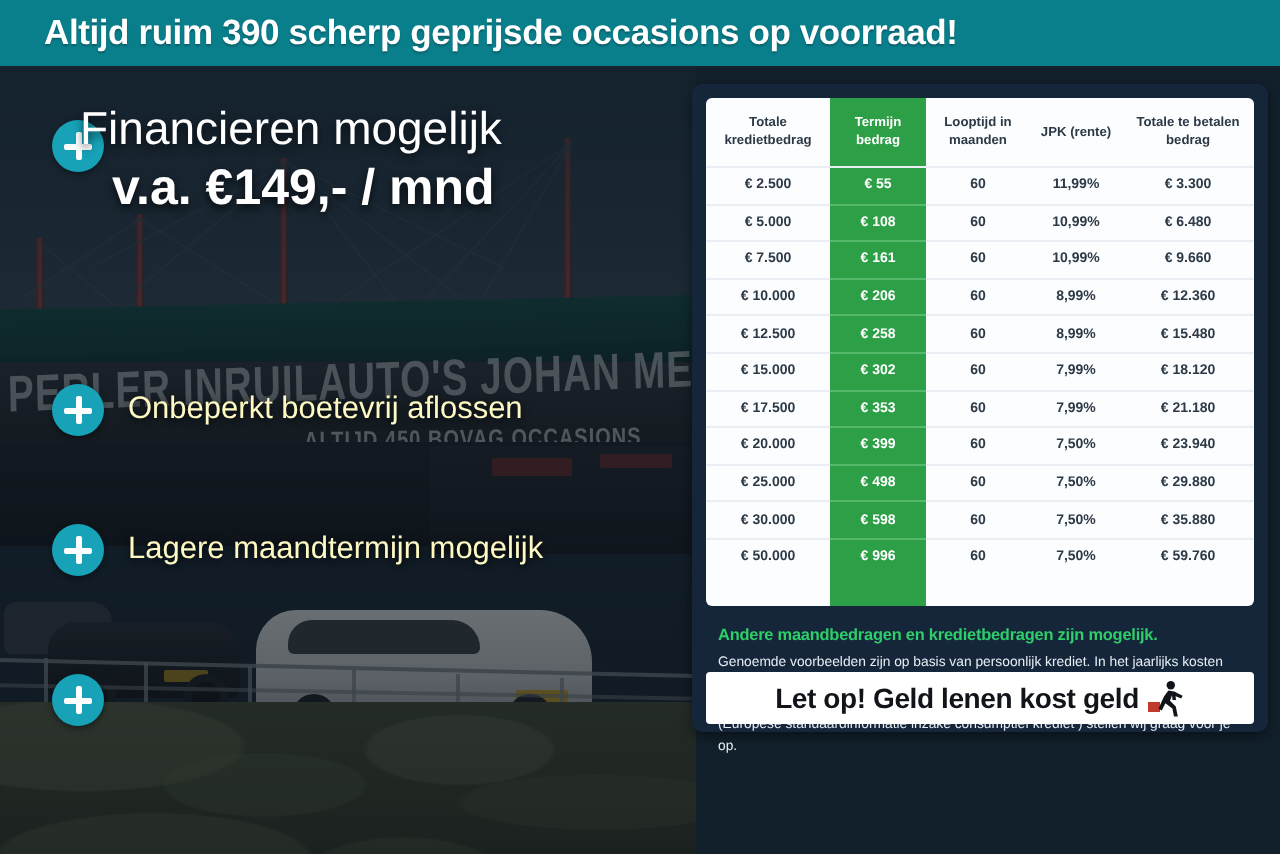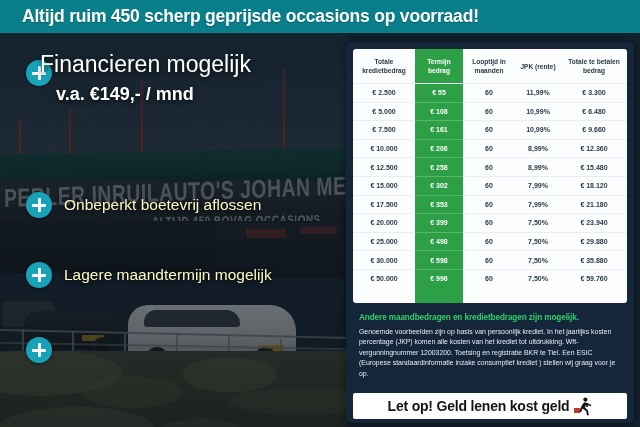--- a/index.html
+++ b/index.html
@@ -63,36 +63,36 @@
   .banner { position: absolute; left: 0; top: 0; width: 640px; height: 33px;
             background: #0a7f8c; display: flex; align-items: center; }
   .banner-text { color: #fff; font-size: 17.5px; font-weight: bold; letter-spacing: -0.2px;
                  padding-left: 22px; text-shadow: 0 1px 1px rgba(0,0,0,.25); white-space: nowrap; }
 
   
   .left { position: absolute; left: 0; top: 33px; width: 348px; height: 342px; }
   .headline { position: absolute; left: 40px; top: 16px; width: 300px; color: #ffffff;
               text-shadow: 0 2px 5px rgba(0,0,0,.75); }
   .headline .l1 { font-size: 23px; font-weight: normal; line-height: 30px; white-space: nowrap; }
-  .headline .l2 { font-size: 18px; font-weight: bold; line-height: 30px; white-space: nowrap; padding-left: 16px; }
+  .headline .l2 { font-size: 25px; font-weight: bold; line-height: 30px; white-space: nowrap; padding-left: 16px; }
 
   .bullet { position: absolute; left: 26px; display: flex; align-items: center; gap: 12px; }
   .plus { width: 26px; height: 26px; border-radius: 50%; background: #17a2b8; flex: 0 0 26px;
           position: relative; box-shadow: 0 1px 3px rgba(0,0,0,.45); }
   .plus:before, .plus:after { content: ""; position: absolute; background: #fff; border-radius: 1px; }
   .plus:before { left: 6px; top: 11.5px; width: 14px; height: 3.5px; }
   .plus:after  { top: 6px; left: 11.5px; height: 14px; width: 3.5px; }
   .bullet .txt { color: #fef9c3; font-size: 15.5px; white-space: nowrap; text-shadow: 0 1px 4px rgba(0,0,0,.85); }
   .b0 { top: 27px; }
   .b1 { top: 159px; }
   .b2 { top: 229px; }
   .b3 { top: 304px; }
 
   
-  .card { position: absolute; left: 346px; top: 42px; width: 288px; height: 381px;
+  .card { position: absolute; left: 346px; top: 42px; width: 288px; height: 324px;
           background: #15263a; border-radius: 5px; padding: 7px 7px 0 7px;
           box-shadow: 0 2px 6px rgba(0,0,0,.5); }
   .panel { background: #fbfdff; border-radius: 3px; width: 274px; height: 254px; position: relative; overflow: hidden; }
 
   table { border-collapse: collapse; width: 274px; table-layout: fixed; }
   thead th { font-size: 6.6px; font-weight: bold; color: #2d3a46; text-align: center;
              padding: 8px 1px 8px 1px; line-height: 9px; vertical-align: middle; }
   thead th.green, td.green { background: #2d9f47; color: #fff; }
   thead th.green { color: #ffffff; }
   tbody td { font-size: 7px; color: #2d3a46; text-align: center; padding: 5.3px 1px;
@@ -167,21 +167,21 @@
     <div class="post" style="left:124px; top:300px;"></div>
     <div class="post" style="left:176px; top:302px;"></div>
     <div class="post" style="left:228px; top:304px;"></div>
     <div class="post" style="left:280px; top:306px;"></div>
 
     <div class="grass"></div>
     <div class="dim"></div>
   </div>
 
   <div class="banner">
-    <div class="banner-text">Altijd ruim 450 scherp geprijsde occasions op voorraad!</div>
+    <div class="banner-text">Altijd ruim 390 scherp geprijsde occasions op voorraad!</div>
   </div>
 
   <div class="left">
 
     <div class="bullet b0">
       <span class="plus"></span>
     </div>
     <div class="headline">
       <div class="l1">Financieren mogelijk</div>
       <div class="l2">v.a. €149,- / mnd</div>

